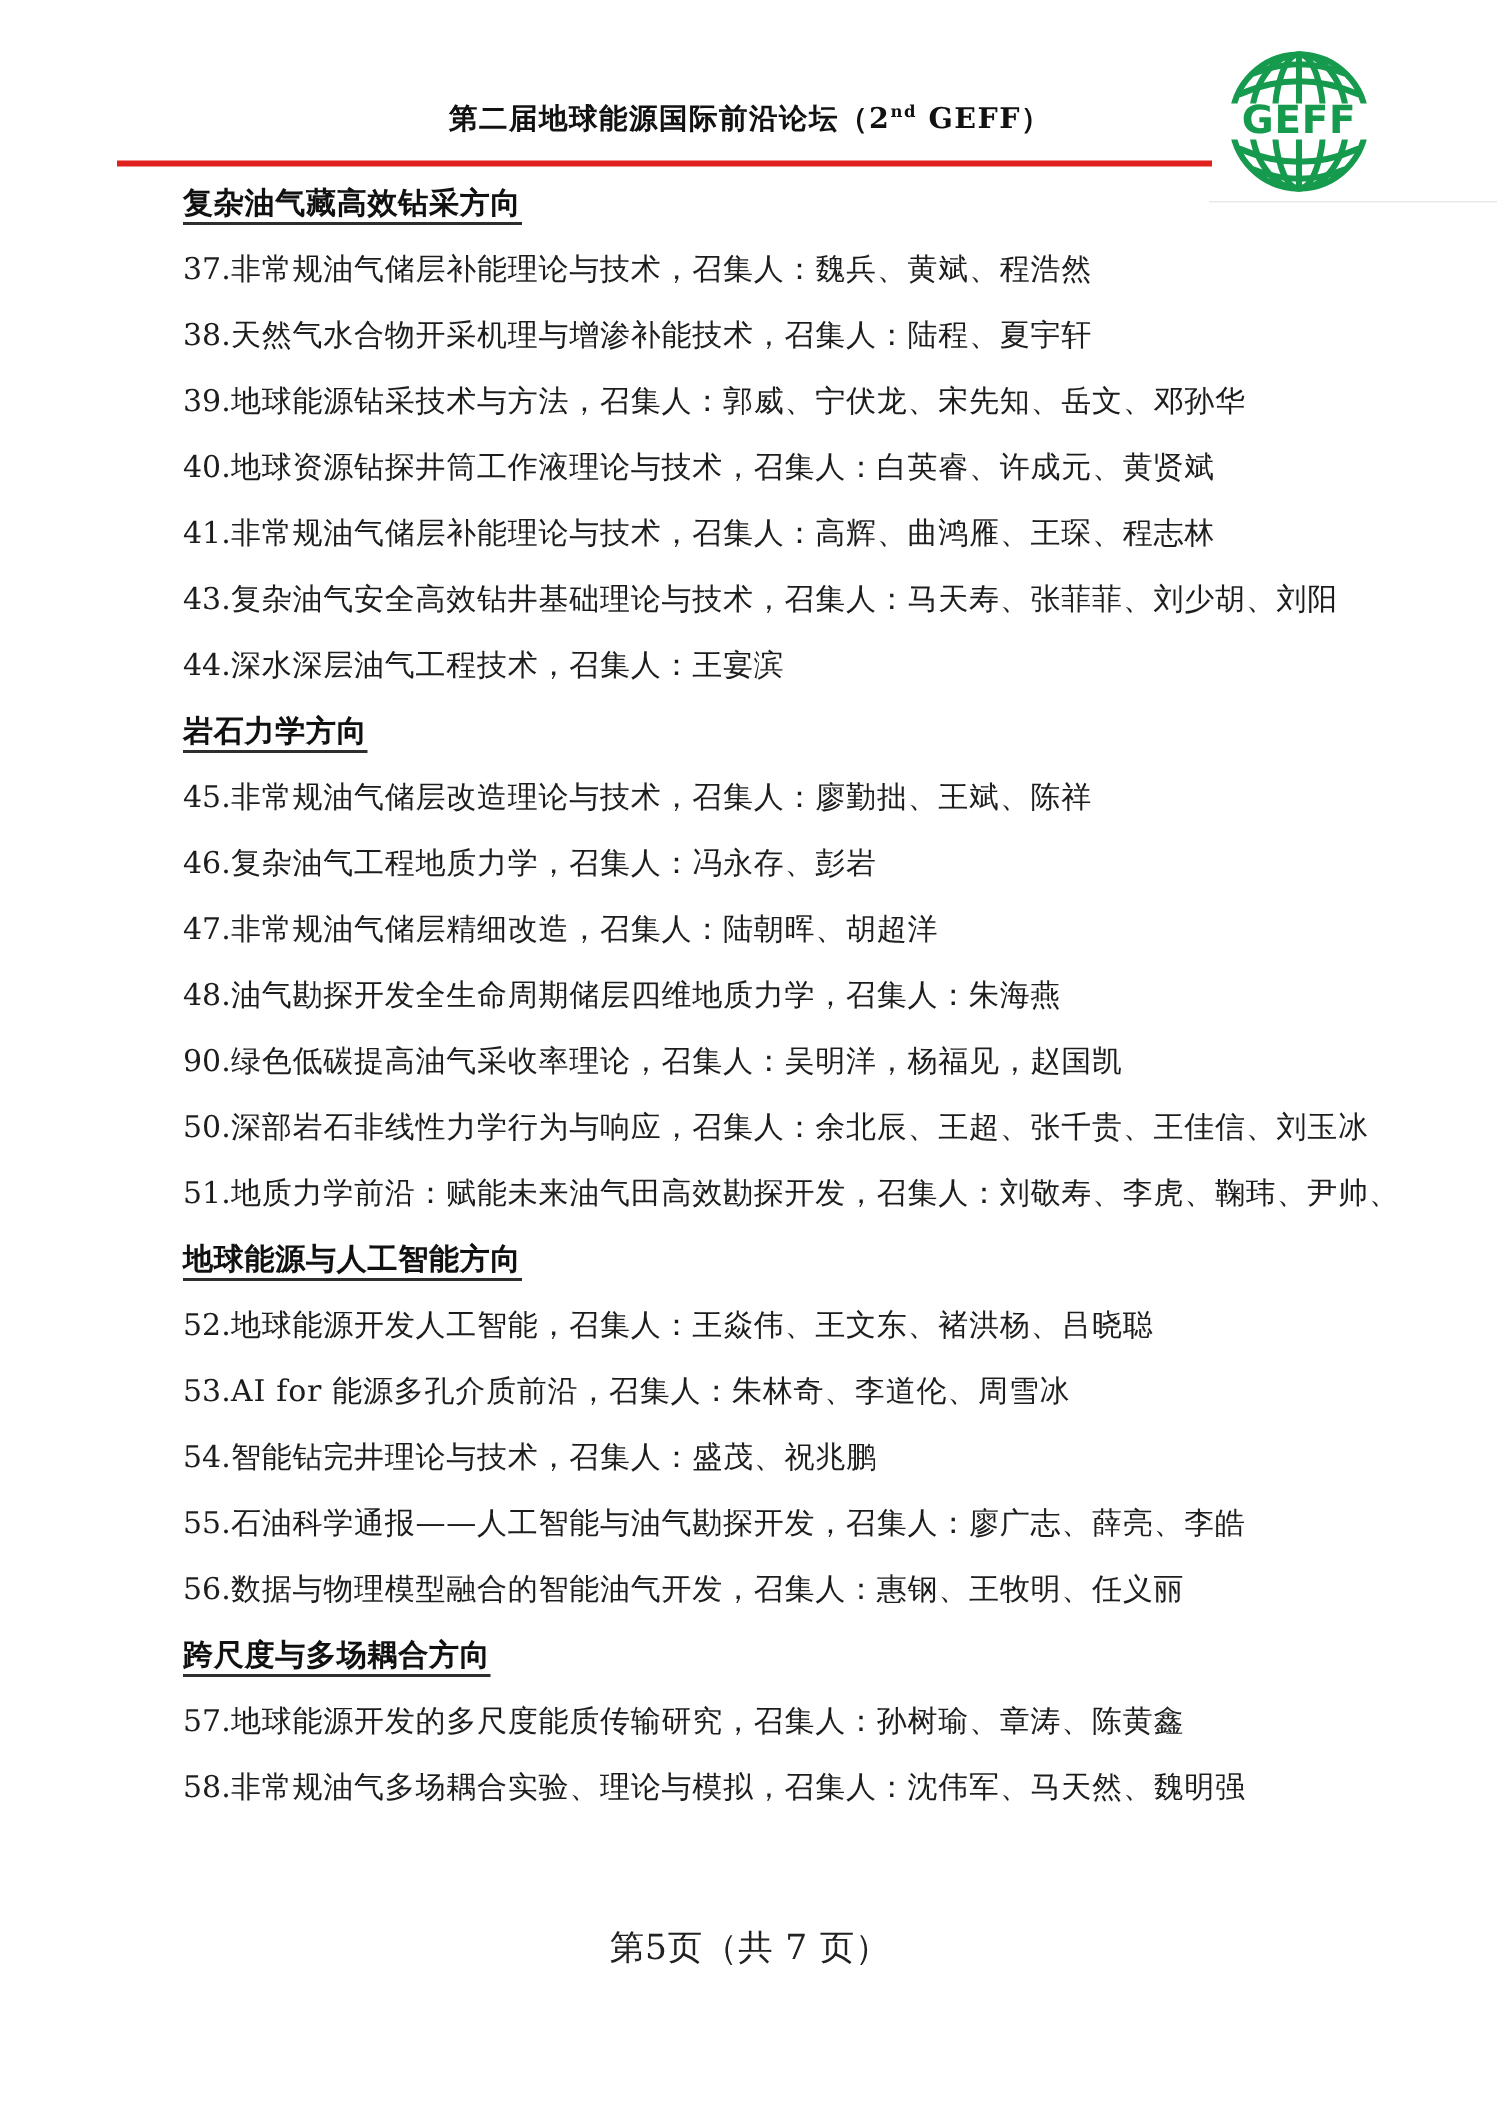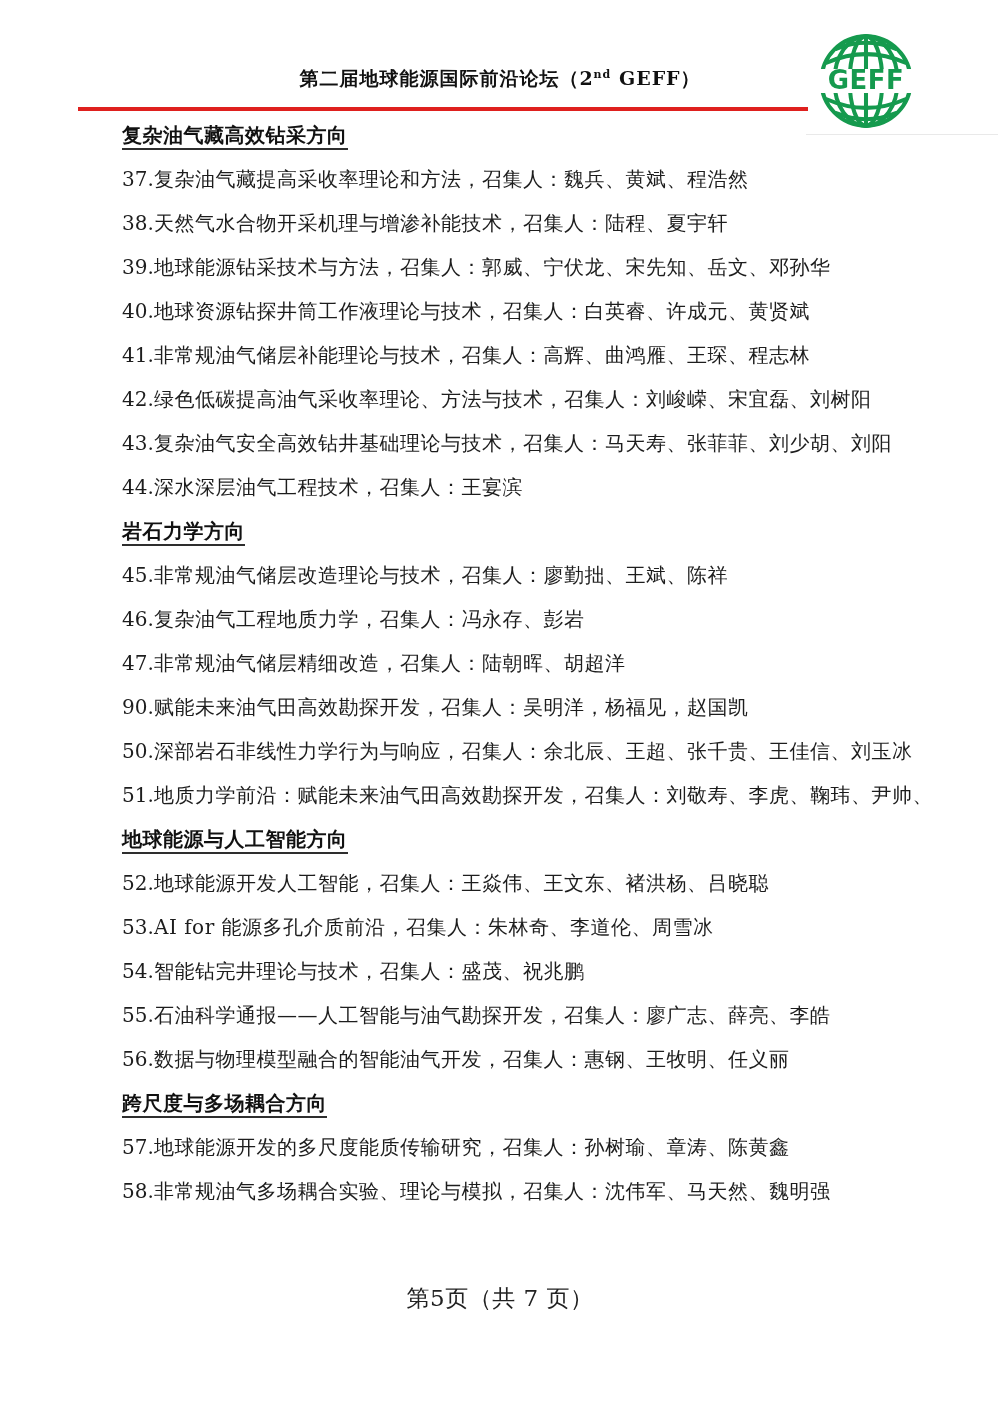--- a/index.html
+++ b/index.html
@@ -122,33 +122,33 @@
     </g>
     <rect x="-3" y="37.5" width="106" height="25" fill="#ffffff"></rect>
     <text x="50" y="58" text-anchor="middle" font-size="27" font-weight="bold" fill="currentColor" letter-spacing="0.5" font-family="DejaVu Sans, sans-serif">GEFF</text>
   </svg>
 
   <div class="red-line"></div>
   <div class="logo-underline"></div>
 
   <div class="content" id="content">
       <div class="row section-heading"><span class="hu">复杂油气藏高效钻采方向</span></div>
-      <div class="row item"><span class="num">37.</span><span class="txt">复杂油气藏提高采收率理论和方法，召集人：魏兵、黄斌、程浩然</span></div>
+      <div class="row item"><span class="num">37.</span><span class="txt">非常规油气储层补能理论与技术，召集人：魏兵、黄斌、程浩然</span></div>
       <div class="row item"><span class="num">38.</span><span class="txt">天然气水合物开采机理与增渗补能技术，召集人：陆程、夏宇轩</span></div>
       <div class="row item"><span class="num">39.</span><span class="txt">地球能源钻采技术与方法，召集人：郭威、宁伏龙、宋先知、岳文、邓孙华</span></div>
       <div class="row item"><span class="num">40.</span><span class="txt">地球资源钻探井筒工作液理论与技术，召集人：白英睿、许成元、黄贤斌</span></div>
       <div class="row item"><span class="num">41.</span><span class="txt">非常规油气储层补能理论与技术，召集人：高辉、曲鸿雁、王琛、程志林</span></div>
-      <div class="row item"><span class="num">42.</span><span class="txt">绿色低碳提高油气采收率理论、方法与技术，召集人：刘峻嵘、宋宜磊、刘树阳</span></div>
       <div class="row item"><span class="num">43.</span><span class="txt">复杂油气安全高效钻井基础理论与技术，召集人：马天寿、张菲菲、刘少胡、刘阳</span></div>
       <div class="row item"><span class="num">44.</span><span class="txt">深水深层油气工程技术，召集人：王宴滨</span></div>
       <div class="row section-heading"><span class="hu">岩石力学方向</span></div>
       <div class="row item"><span class="num">45.</span><span class="txt">非常规油气储层改造理论与技术，召集人：廖勤拙、王斌、陈祥</span></div>
       <div class="row item"><span class="num">46.</span><span class="txt">复杂油气工程地质力学，召集人：冯永存、彭岩</span></div>
       <div class="row item"><span class="num">47.</span><span class="txt">非常规油气储层精细改造，召集人：陆朝晖、胡超洋</span></div>
-      <div class="row item"><span class="num">90.</span><span class="txt">赋能未来油气田高效勘探开发，召集人：吴明洋，杨福见，赵国凯</span></div>
+      <div class="row item"><span class="num">48.</span><span class="txt">油气勘探开发全生命周期储层四维地质力学，召集人：朱海燕</span></div>
+      <div class="row item"><span class="num">90.</span><span class="txt">绿色低碳提高油气采收率理论，召集人：吴明洋，杨福见，赵国凯</span></div>
       <div class="row item"><span class="num">50.</span><span class="txt">深部岩石非线性力学行为与响应，召集人：余北辰、王超、张千贵、王佳信、刘玉冰</span></div>
       <div class="row item"><span class="num">51.</span><span class="txt">地质力学前沿：赋能未来油气田高效勘探开发，召集人：刘敬寿、李虎、鞠玮、尹帅、</span></div>
       <div class="row section-heading"><span class="hu">地球能源与人工智能方向</span></div>
       <div class="row item"><span class="num">52.</span><span class="txt">地球能源开发人工智能，召集人：王焱伟、王文东、褚洪杨、吕晓聪</span></div>
       <div class="row item"><span class="num">53.</span><span class="txt">AI for 能源多孔介质前沿，召集人：朱林奇、李道伦、周雪冰</span></div>
       <div class="row item"><span class="num">54.</span><span class="txt">智能钻完井理论与技术，召集人：盛茂、祝兆鹏</span></div>
       <div class="row item"><span class="num">55.</span><span class="txt">石油科学通报——人工智能与油气勘探开发，召集人：廖广志、薛亮、李皓</span></div>
       <div class="row item"><span class="num">56.</span><span class="txt">数据与物理模型融合的智能油气开发，召集人：惠钢、王牧明、任义丽</span></div>
       <div class="row section-heading"><span class="hu">跨尺度与多场耦合方向</span></div>
       <div class="row item"><span class="num">57.</span><span class="txt">地球能源开发的多尺度能质传输研究，召集人：孙树瑜、章涛、陈黄鑫</span></div>

